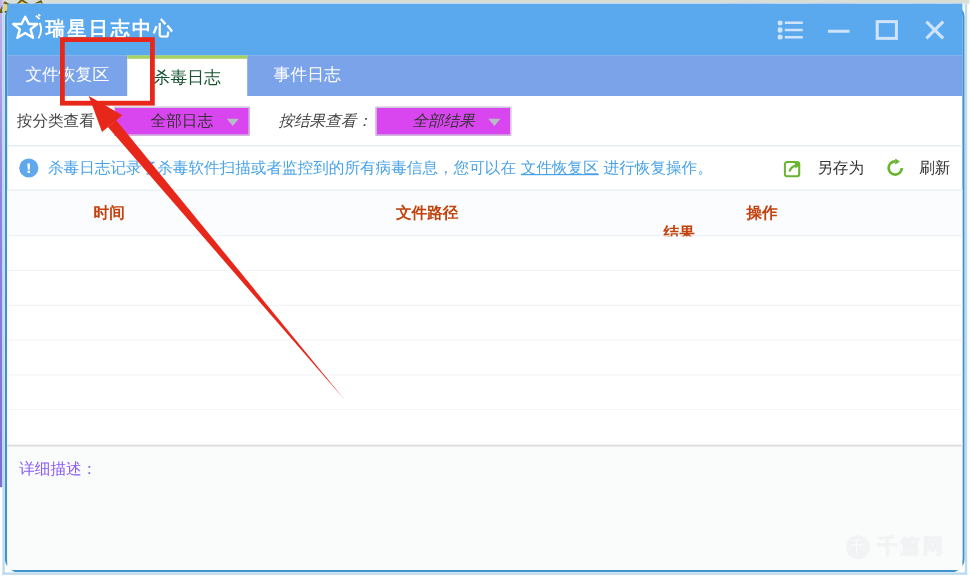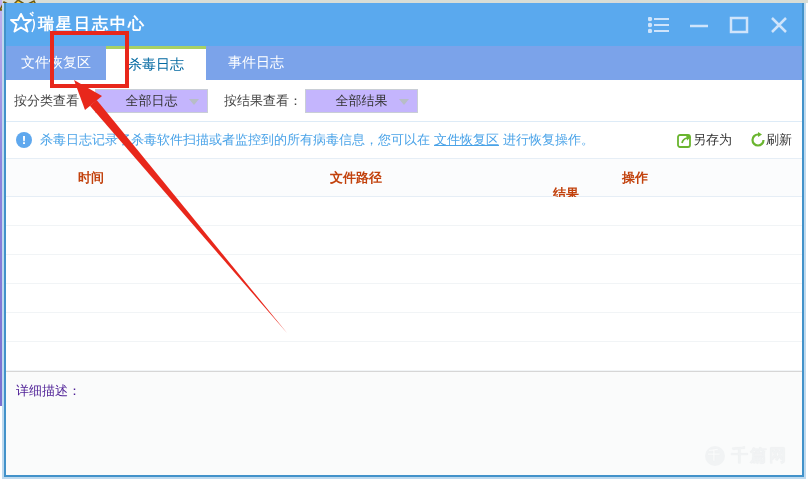--- a/index.html
+++ b/index.html
@@ -11,67 +11,67 @@
   .top-strip { position:absolute; left:0; top:0; width:808px; height:3px; background:#d8ddd6; }
   .purple-strip { position:absolute; left:0; top:0; width:2px; height:406px;
                   background:linear-gradient(#c3b2ee,#8f84dd 40%,#7a6fd0); }
   .corner-doodle { position:absolute; left:0; top:0; width:60px; height:12px; }
   .sketch-doodle { position:absolute; left:590px; top:0; width:210px; height:10px; }
 
   
   .win-outer { position:absolute; left:2px; top:3px; width:804px; height:476px;
                border-left:2px solid #bedaef; border-right:2px solid #bedaef; border-bottom:2px solid #bedaef; }
   .win-inner { width:100%; height:100%; background:#fff; display:flex; flex-direction:column;
-               border-left:2px solid #4292ca; border-right:2px solid #4292ca; border-bottom:2px solid #4292ca; }
+               border-left:2px solid #4292ca; border-right:2px solid #4292ca; border-bottom:2px solid #4292ca;border-radius:12px; }
 
   
   .titlebar { height:43px; background:#5aa9ee; display:flex; align-items:center; position:relative; flex:none; }
   .logo { margin-left:2px; width:28px; height:30px; flex:none; }
   .title-text { color:#fff; font-size:16px; font-weight:bold; letter-spacing:2px; margin-left:2px; }
   .win-controls { position:absolute; right:10px; top:0; height:100%; display:flex; align-items:center; gap:14px; }
   .wc-btn { width:26px; height:26px; display:flex; align-items:center; justify-content:center; cursor:pointer; }
 
   
   .tabbar { height:34px; background:#7ba3ea; display:flex; flex:none; }
   .tab { width:100px; height:34px; display:flex; align-items:center; justify-content:center;
          color:#fff; font-size:14px; cursor:pointer; }
-  .tab.active { background:#fff; color:#0369a1; border-top:3px solid #a8d164; }
+  .tab.active { background:#fff; color:#14532d; border-top:3px solid #a8d164; }
 
   
   .filterbar { height:42px; display:flex; align-items:center; padding-left:8px;
                border-bottom:1px solid #ddebf7; flex:none; }
   .filter-group { display:flex; align-items:center; }
-  .filter-group + .filter-group { margin-left:16px; }
+  .filter-group + .filter-group { margin-left:24px;font-style:italic; }
   .filter-label { font-size:13px; color:#444; margin-right:3px; white-space:nowrap; }
-  .select { width:113px; height:24px; border:1px solid #c9ced6; background:#c4b5fd; position:relative;
+  .select { width:113px; height:24px; border:1px solid #c9ced6; background:#d946ef; position:relative;
             display:flex; align-items:center; justify-content:center; font-size:13px; color:#333; cursor:pointer; }
   .select .chev { position:absolute; right:8px; top:9px; width:0; height:0;
                   border-left:5px solid transparent; border-right:5px solid transparent; border-top:6px solid #b7bdc6; }
 
   
   .infobar { height:36px; display:flex; align-items:center; padding:0 10px; flex:none; }
   .info-icon { width:16px; height:16px; border-radius:50%; background:#5fa8ee; color:#fff; font-size:11px;
                font-weight:bold; display:flex; align-items:center; justify-content:center; flex:none; }
   .info-text { font-size:13px; color:#4aa3e8; margin-left:8px; white-space:nowrap; }
   .info-link { text-decoration:underline; cursor:pointer; margin:0 4px; }
   .info-spacer { flex:1; }
-  .tool-btn { display:flex; align-items:center; gap:0; font-size:13px; color:#333; cursor:pointer; flex:none; }
+  .tool-btn { display:flex; align-items:center; gap:12px; font-size:13px; color:#333; cursor:pointer; flex:none; }
   .tool-btn + .tool-btn { margin-left:18px; }
 
   
   .table-head { height:39px; background:#fbfcfd; border-top:1px solid #e6eef6; border-bottom:1px solid #e6eef6;
                 display:flex; align-items:center; flex:none; font-size:13px; font-weight:bold; color:#c2410c; }
   .th { text-align:center; }
   .th.c-time{width:170px;} .th.c-path{width:360px;} .th.c-threat{width:120px;} .th.c-result{width:60px;margin-top:32px;} .th.c-op{width:78px;}
   .table-body { flex:none; }
   .trow { height:29px; border-bottom:1px solid #f1f4f6; background:#fff; }
 
   
   .detail { flex:1; background:#fafbfb; border-top:1px solid #d6d6d6; position:relative; }
-  .detail-label { font-size:13px; color:#4c1d95; padding:10px 0 0 10px; }
+  .detail-label { font-size:13px; color:#8b5cf6; padding:10px 0 0 10px; }
   .watermark { position:absolute; right:14px; bottom:8px; display:flex; align-items:center; gap:6px;
                color:#f1f3f4; text-shadow:0 0 1px #e7e9ea; font-size:17px; font-weight:bold; letter-spacing:2px; }
   .wm-circle { width:20px; height:20px; border-radius:50%; background:#f1f3f4; color:#fafbfb;
                display:flex; align-items:center; justify-content:center; font-size:12px; }
 
   
   .annotation-layer { position:absolute; left:0; top:0; width:808px; height:481px; pointer-events:none; }
   .red-box { position:absolute; left:50px; top:31px; width:79px; height:57px; border:4px solid #e8271b; }
 </style>
 </head>

